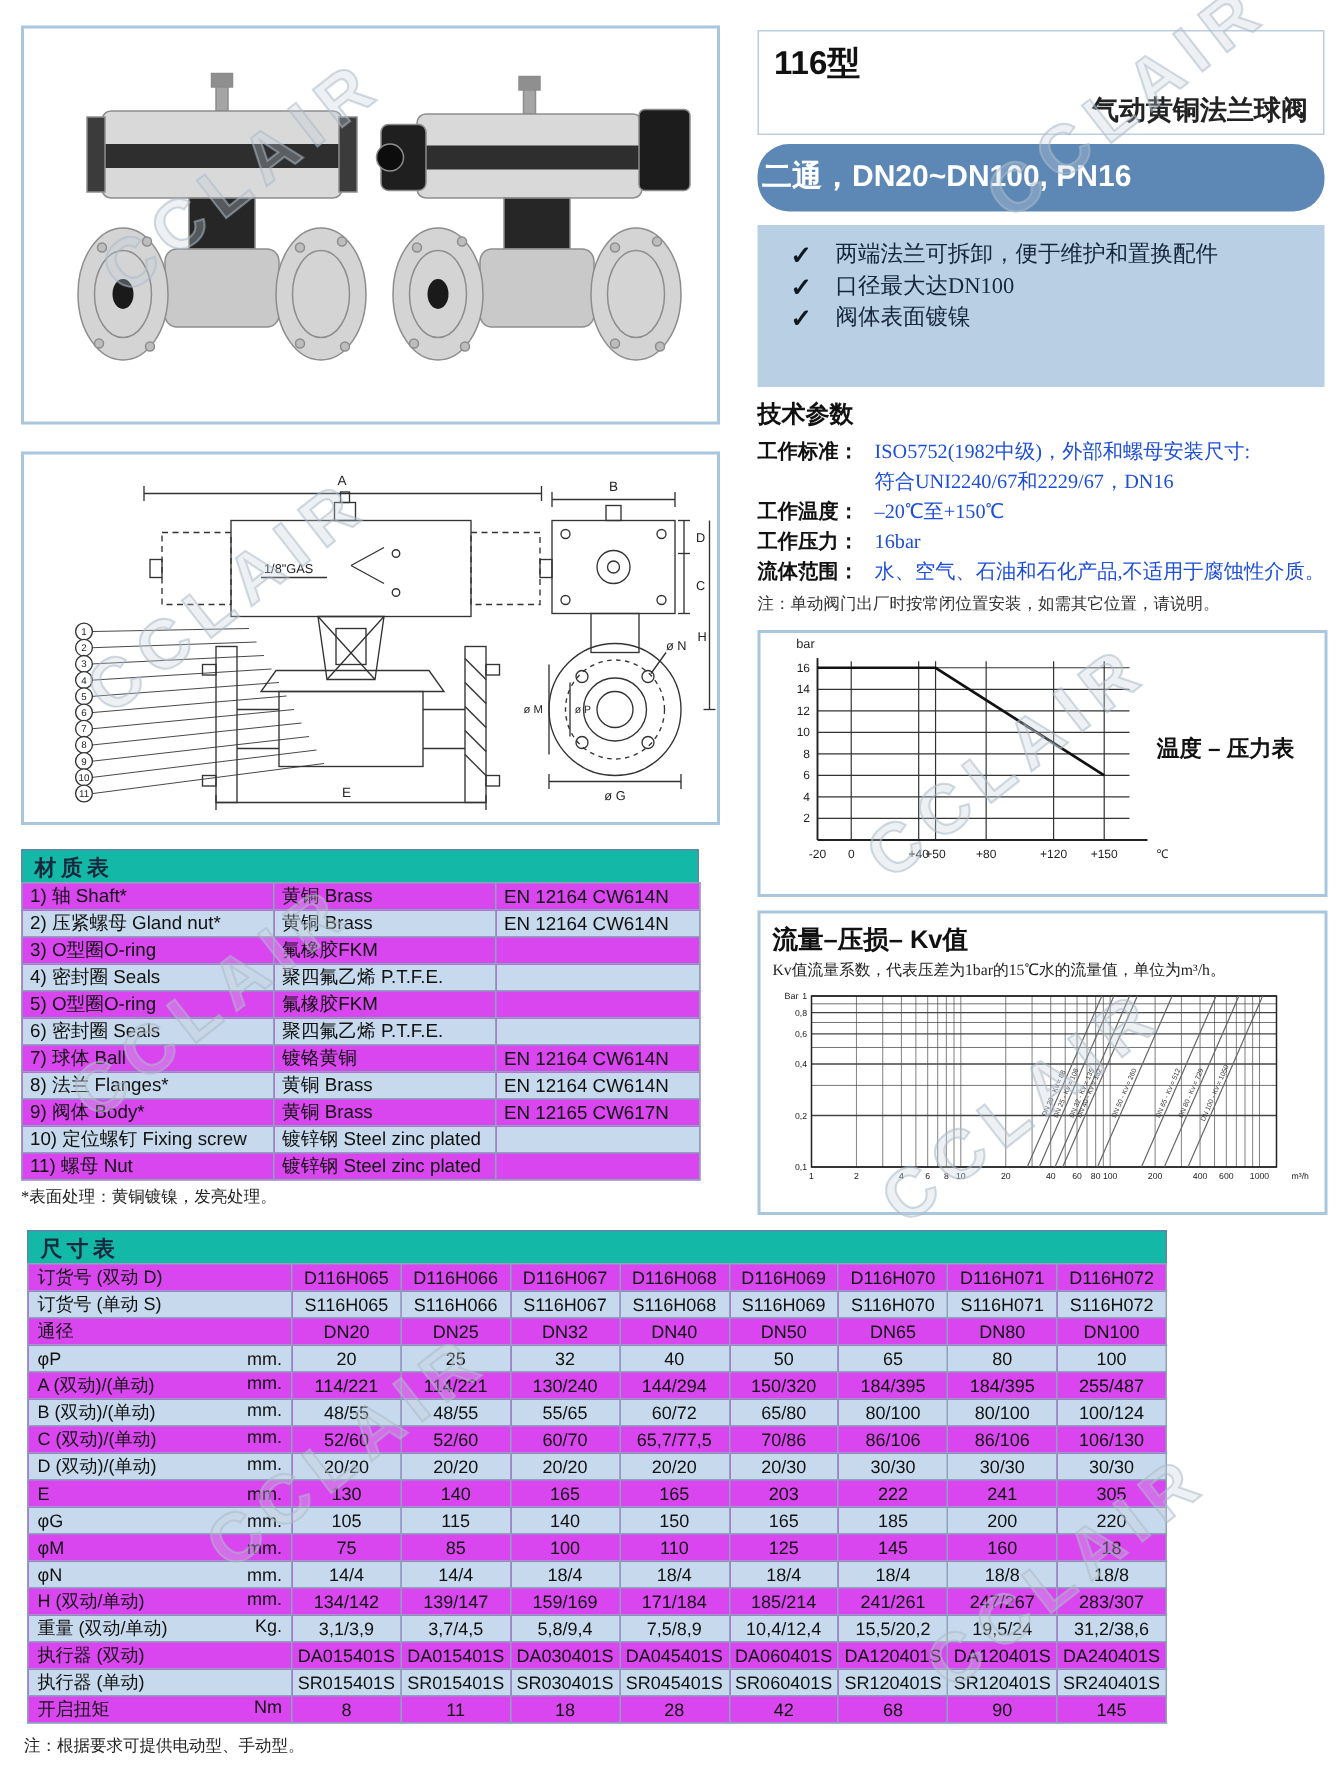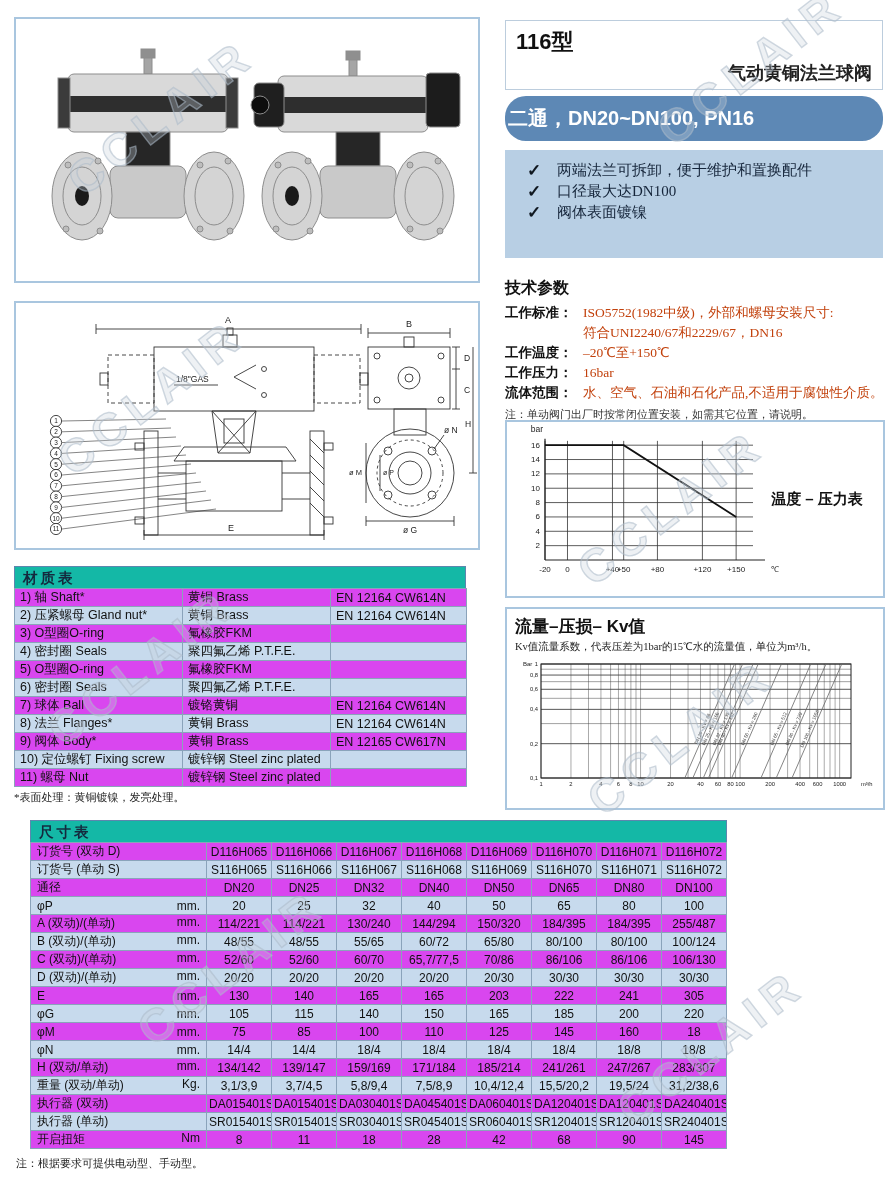--- a/index.html
+++ b/index.html
@@ -19,25 +19,25 @@
   .model { font-size:22px; font-weight:bold; color:#111; line-height:34px; }
   .product { position:absolute; right:10px; bottom:4px; font-size:18px; font-weight:bold; color:#222; }
   .banner { position:absolute; left:505px; top:96px; width:378px; height:45px; background:#5d88b5;
             color:#fff; font-size:20px; font-weight:bold; line-height:45px; padding-left:3px;border-radius:21px; }
   .features { position:absolute; left:505px; top:150px; width:378px; height:108px; background:#b8cfe4;
               padding:10px 12px 6px 22px; }
   .feat-row { display:grid; grid-template-columns:30px 1fr; font-size:15px; line-height:21px;
               font-family:"Liberation Serif", serif; color:#15253a; }
   .feat-check { font-weight:bold; font-size:17px; color:#101820; }
 
-  .tech { position:absolute; left:505px; top:278px; width:382px; }
+  .tech { position:absolute; left:505px; top:266px; width:382px; }
   .tech-title { font-size:16px; font-weight:bold; color:#111; margin-bottom:4px; }
   .tech-row { display:grid; grid-template-columns:78px 1fr; font-size:13.5px; line-height:20px; }
   .tech-label { font-weight:bold; color:#111; }
-  .tech-value { font-family:"Liberation Serif", serif; color:#c2410c; }
+  .tech-value { font-family:"Liberation Serif", serif; color:#1d4ed8; }
   .tech-note { font-size:11px; color:#333; margin-top:4px; font-family:"Liberation Serif", serif; }
 
   
   .pt-box { left:505px; top:420px; width:380px; height:178px; }
   .kv-box { left:505px; top:607px; width:380px; height:203px; padding:6px 4px 0 8px; }
   .kv-title { font-size:17px; font-weight:bold; color:#111; }
   .kv-sub { font-size:10.5px; color:#222; margin:2px 0 2px 0; font-family:"Liberation Serif", serif; }
 
   
   .photo-box { left:14px; top:17px; width:466px; height:266px; }
@@ -48,21 +48,21 @@
   .band { background:#14b8a6; color:#14293e; font-weight:bold; font-size:14.5px; letter-spacing:3px;
           padding:2px 8px; border:1px solid #5d86ae; border-bottom:none; height:22px; }
   table { border-collapse:collapse; table-layout:fixed; width:100%; background:#d946ef; }
   td { border:1px solid #8aa3ba; overflow:hidden; white-space:nowrap; }
   #mat-table td { font-size:12.5px; height:18px; padding:0 5px; color:#111; }
   #mat-table .mc0 { width:168px; } #mat-table .mc1 { width:148px; } #mat-table .mc2 { width:136px; }
   tr.alt td { background:#c7daed; }
   .footnote { font-size:11px; color:#222; margin-top:3px; font-family:"Liberation Serif", serif; }
 
   
-  .dim-wrap { position:absolute; left:30px; top:820px; width:697px; }
+  .dim-wrap { position:absolute; left:18px; top:820px; width:760px; }
   #dim-table td { font-size:12px; height:18px; text-align:center; color:#111; padding:0 2px; }
   #dim-table td.lab { text-align:left; padding:0 6px; }
   #dim-table td.lab .u { float:right; }
   .dim-foot { position:absolute; left:16px; top:1156px; font-size:11px; color:#222;
               font-family:"Liberation Serif", serif; }
 
   svg text { font-family:"Liberation Sans", sans-serif; }
 </style>
 </head>
 <body>

